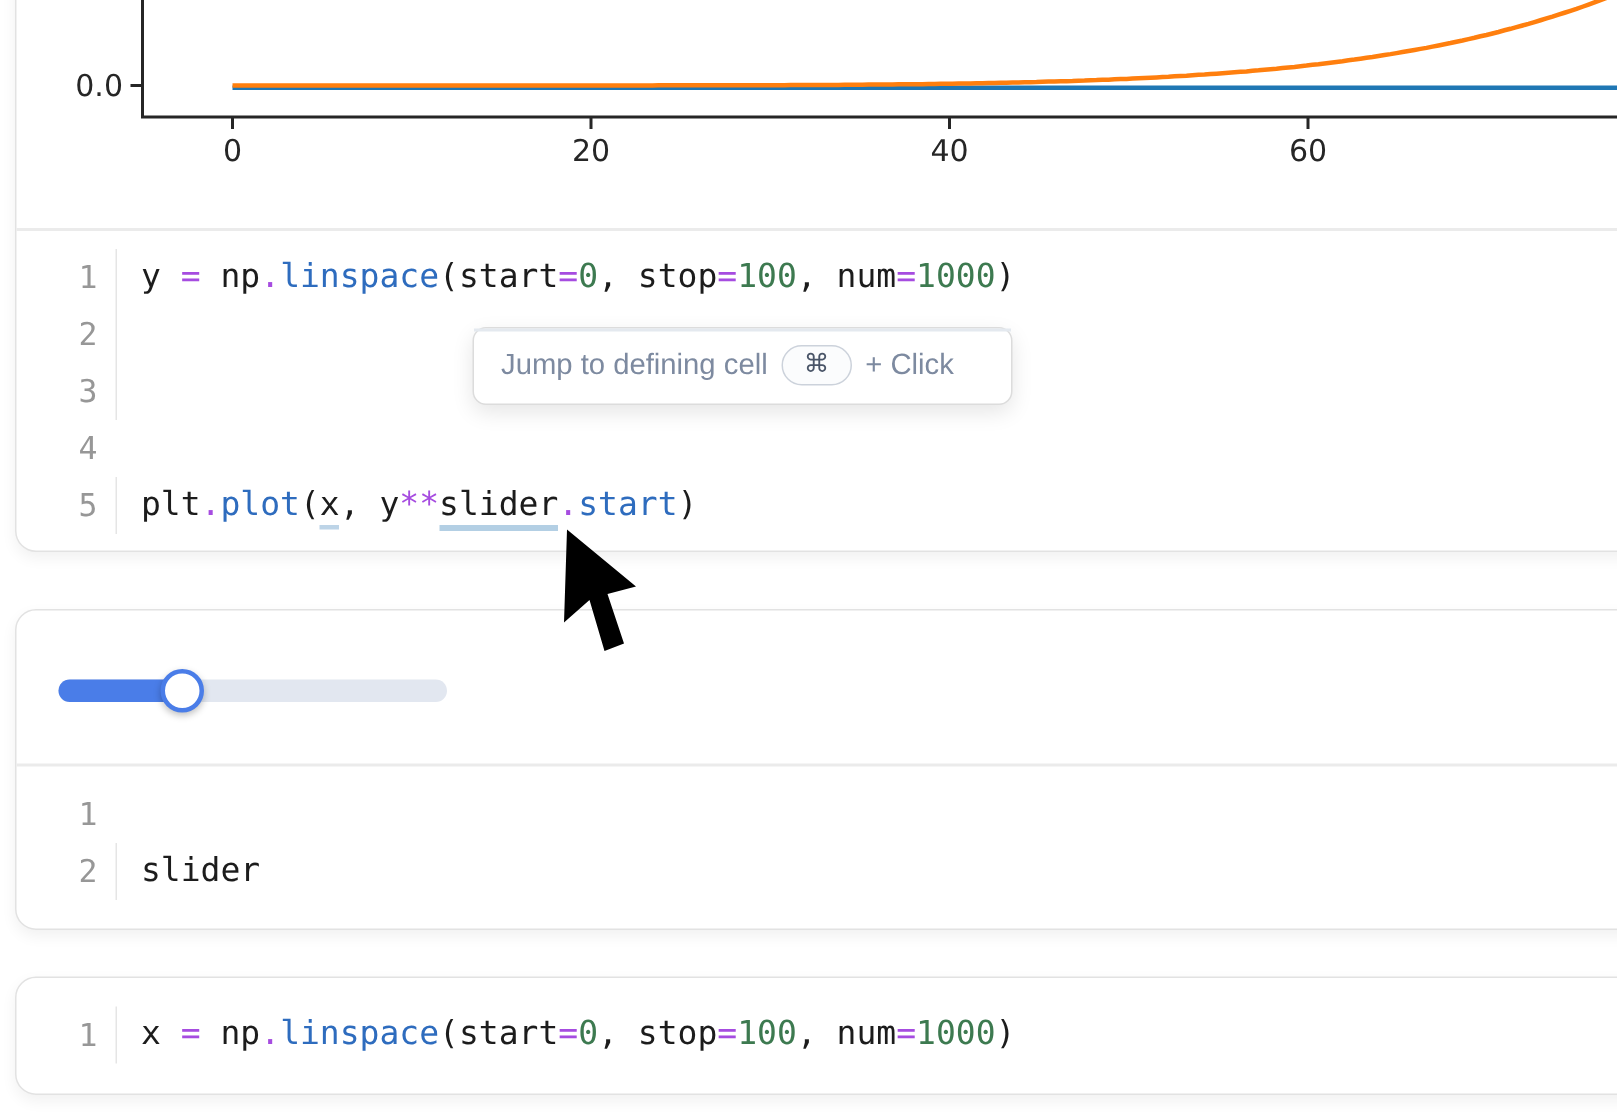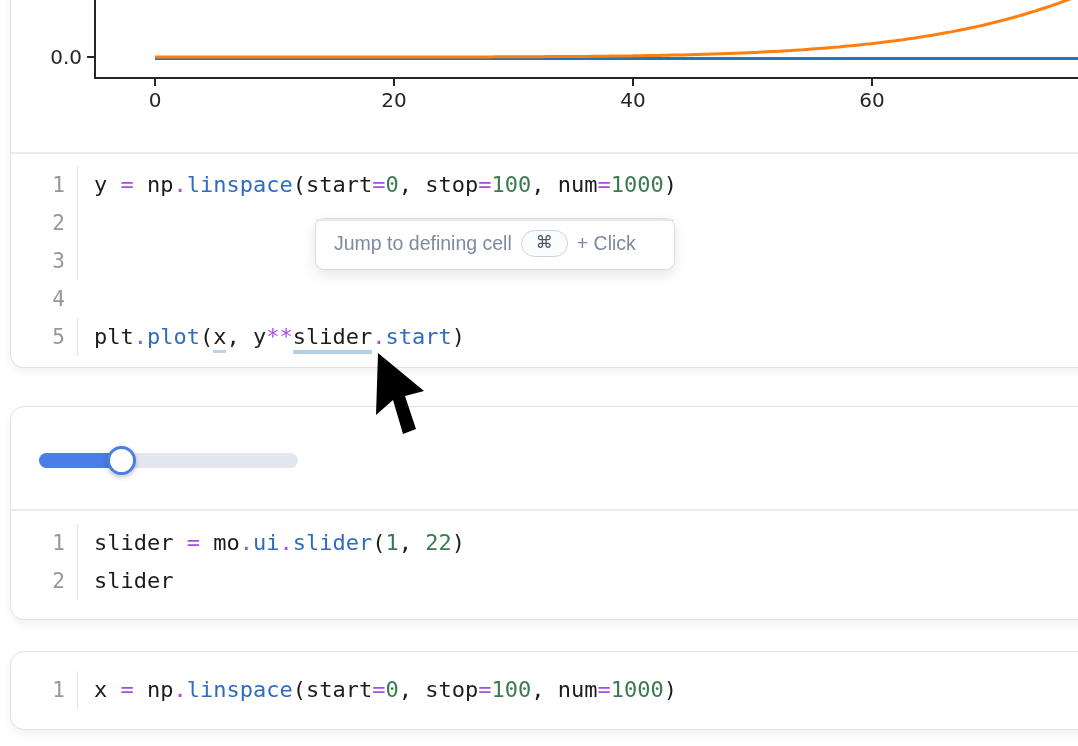--- a/index.html
+++ b/index.html
@@ -120,21 +120,20 @@
 
 <section class="cell cell-2">
   <div class="slider-track">
     <div class="slider-fill" style="width: 82.103px; background: rgb(74, 125, 232);"></div>
     <div class="slider-thumb" style="left: 67.603px; border-color: rgb(74, 125, 232);"></div>
   </div>
   <div class="cell-divider" style="top:102px"></div>
   <div class="code-area code-area-2">
       <div class="cl">
         <span class="ln">1</span>
-        <span class="ct"><span class="tok-v">slider </span><span class="tok-o">=</span><span class="tok-v"> mo</span><span class="tok-o">.</span><span class="tok-f">ui</span><span class="tok-o">.</span><span class="tok-f">slider</span><span class="tok-p">(</span><span class="tok-n">1</span><span class="tok-p">, </span><span class="tok-n">22</span><span class="tok-p">)</span></span>
       </div>
       <div class="cl">
         <span class="ln">2</span>
         <span class="ct"><span class="tok-v">slider</span></span>
       </div>
     </div>
 </section>
 
 <section class="cell cell-3">
   <div class="code-area code-area-3">

